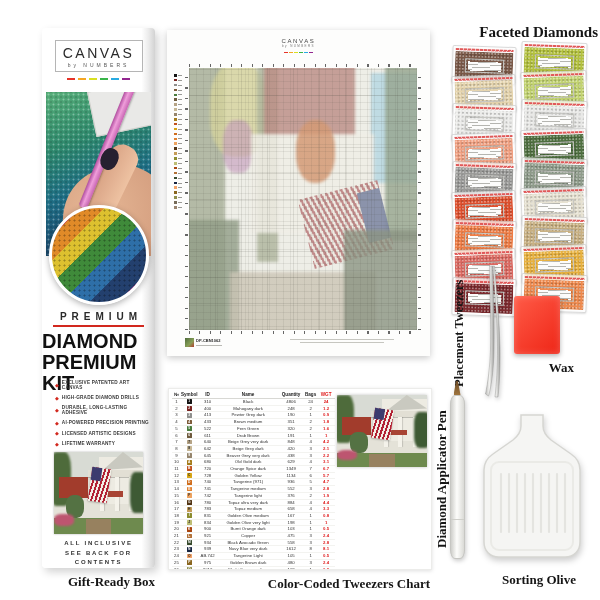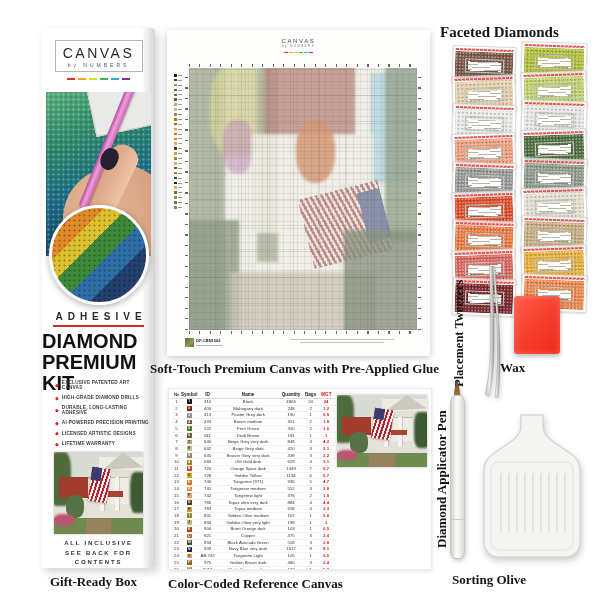--- a/index.html
+++ b/index.html
@@ -1,19 +1,19 @@
 <!DOCTYPE html>
 <html><head>
 <meta charset="utf-8">
 <style>
   html,body{margin:0;padding:0;background:#fff;}
   #stage{position:relative;width:600px;height:600px;background:#fff;overflow:hidden;
          font-family:"Liberation Sans",sans-serif;color:#222;}
   .abs{position:absolute;}
-  .caption{font-family:"Liberation Serif",serif;font-weight:700;font-size:13px;color:#151515;text-align:left;}
+  .caption{font-family:"Liberation Serif",serif;font-weight:700;font-size:13px;color:#151515;text-align:right;}
 
   
   .gift-box{left:42px;top:28px;width:113px;height:540px;border-radius:4px;
     background:linear-gradient(90deg,#ffffff 0 88%,#ececec 94%,#d2d2d2 100%);
     box-shadow:3px 4px 9px rgba(0,0,0,.18);overflow:hidden;}
   .box-logo{margin:12px auto 3px;width:86px;border:1px solid #b5b5b5;padding:4px 0 3px;text-align:center;background:#fff;}
   .box-logo-name{font-size:14px;letter-spacing:2.5px;color:#2a2a2a;}
   .box-logo-by{font-size:5px;letter-spacing:3px;color:#555;margin-top:1px;}
   .dash-row{text-align:center;line-height:0;}
   .dash{display:inline-block;width:8px;height:2.5px;margin:0 1.5px;}
@@ -44,21 +44,21 @@
   .red-rule{left:11px;top:297px;width:91px;height:2px;background:#d2281e;}
   .kit-title{left:0;top:303px;width:113px;text-align:left;font-weight:700;font-size:20px;
     line-height:21px;color:#111;letter-spacing:0px;}
   .feature-list{left:13px;top:352px;width:94px;}
   .feat{display:flex;align-items:center;gap:3px;margin-bottom:4.6px;}
   .feat-ic{color:#d2281e;font-size:5px;line-height:6px;}
   .feat span:last-child{font-size:4.7px;font-weight:700;color:#3a3a3a;letter-spacing:.2px;}
   .box-thumb{left:12px;top:424px;width:89px;height:82px;box-shadow:0 0 2px rgba(0,0,0,.3);}
   .all-inc{left:0;top:511px;width:113px;text-align:center;font-size:6px;font-weight:700;
     color:#333;letter-spacing:1.8px;line-height:9.5px;}
-  .caption-box{left:50px;top:574px;width:113px;}
+  .caption-box{left:42px;top:574px;width:113px;}
 
   
   .sheet{left:167px;top:30px;width:263px;height:326px;background:#fdfdfc;
     box-shadow:0 2px 7px rgba(0,0,0,.22);}
   .sheet-logo{left:0;top:8px;width:263px;text-align:center;}
   .sheet-logo-name{font-size:6px;letter-spacing:1.6px;color:#444;}
   .sheet-logo-by{font-size:3px;letter-spacing:1.4px;color:#777;}
   .art{left:22px;top:38px;width:228px;height:262px;background:#e6e6dc;overflow:hidden;}
   .a{position:absolute;filter:blur(1.5px);}
   .a-treeband{left:-2%;top:-2%;width:18%;height:104%;background:#74815c;opacity:.75;}
@@ -179,21 +179,21 @@
     <div class="dash-row"><span class="dash" style="background: rgb(230, 51, 41);"></span><span class="dash" style="background: rgb(245, 166, 35);"></span><span class="dash" style="background: rgb(217, 224, 33);"></span><span class="dash" style="background: rgb(57, 181, 74);"></span><span class="dash" style="background: rgb(41, 171, 226);"></span><span class="dash" style="background: rgb(147, 39, 143);"></span></div>
     <div class="abs box-photo">
       <div class="abs dots" style="inset:0;"></div>
       <div class="photo-tray"></div>
       <div class="photo-hand"></div>
       <div class="photo-finger"></div>
       <div class="photo-pen"></div>
       <div class="photo-nail"></div>
     </div>
     <div class="abs box-circle"></div>
-    <div class="abs premium">ADHESIVE</div>
+    <div class="abs premium">PREMIUM</div>
     <div class="abs red-rule"></div>
     <div class="abs kit-title">
       <div>DIAMOND</div>
       <div>PREMIUM KIT</div>
     </div>
     <div class="abs feature-list">
         <div class="feat">
           <span class="feat-ic">◆</span>
           <span>EXCLUSIVE PATENTED ART CANVAS</span>
         </div>
@@ -393,21 +393,20 @@
       <div>
         <div class="foot-code">DP-CBN1062</div>
         <div class="foot-sub"></div>
       </div>
     </div>
     <div class="abs sheet-footer-center">
       <div class="foot-bar" style="width:104px;"></div>
       <div class="foot-bar" style="width:84px;"></div>
     </div>
   </div>
-  <div class="abs caption caption-canvas">Soft-Touch Premium Canvas with Pre-Applied Glue</div>
 
   <div class="abs chart-card">
     <table class="ref-table">
       <colgroup>
           <col style="width:9px">
           <col style="width:15px">
           <col style="width:20px">
           <col style="width:61px">
           <col style="width:25px">
           <col style="width:14px">
@@ -677,21 +676,21 @@
     <div class="sc pcol c2"></div>
     <div class="sc pcol c3"></div>
     <div class="sc planter"></div>
     <div class="sc flag">
             <div class="canton"></div>
           </div>
     <div class="sc tree-r"></div>
   </div>
 </div>
   </div>
-  <div class="abs caption caption-chart">Color-Coded Reference Canvas</div>
+  <div class="abs caption caption-chart">Color-Coded Tweezers Chart</div>
 
   <div class="abs caption diamonds-title">Faceted Diamonds</div>
   <div class="abs bag-col bag-col-left">
       <div class="bag" style="transform: rotate(2deg);">
         <div class="bag-zip"></div>
         <div class="bag-fill" style="background-color: rgb(123, 89, 72);">
           <div class="bag-label"></div>
         </div>
       </div>
       <div class="bag" style="transform: rotate(-2deg);">

